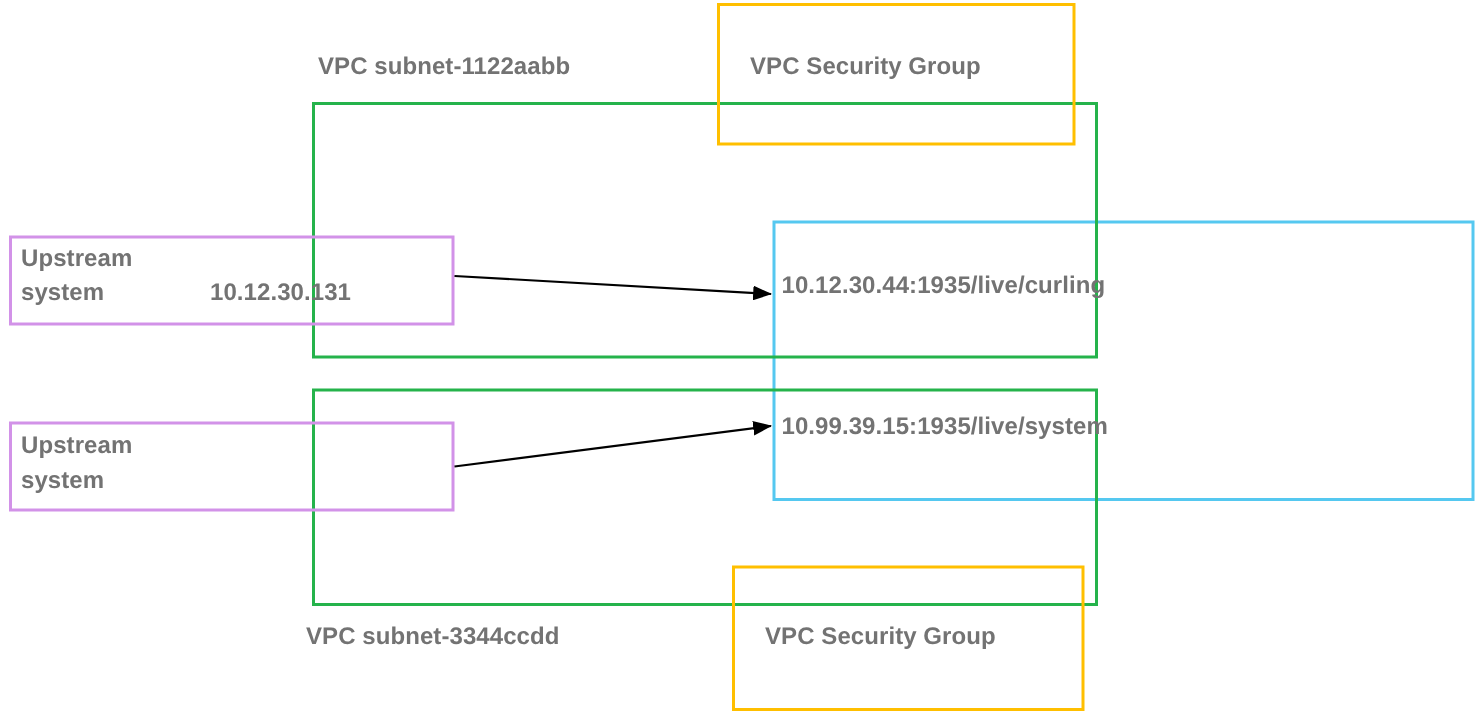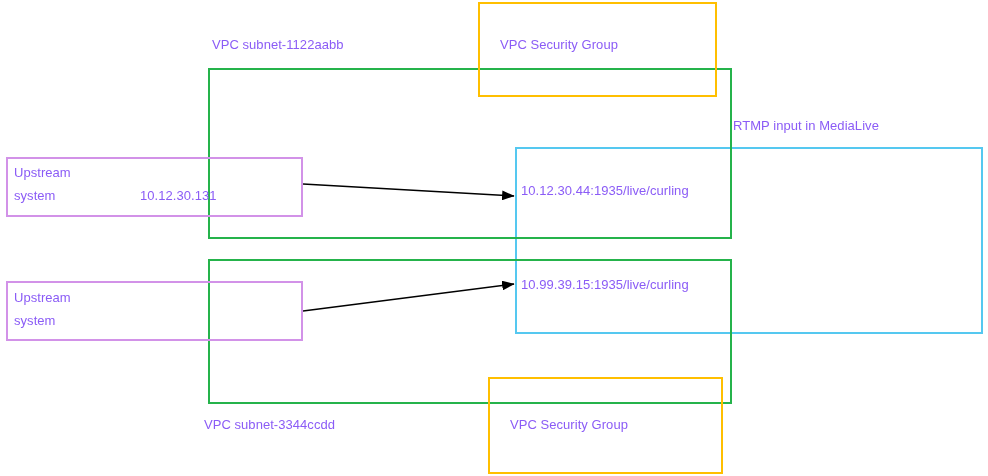--- a/index.html
+++ b/index.html
@@ -24,25 +24,26 @@
     box-sizing: border-box;
     background: transparent;
   }
   .box-green   { border: 2px solid #25b34b; }
   .box-yellow  { border: 2px solid #ffbf00; }
   .box-purple  { border: 2px solid #d292e8; }
   .box-cyan    { border: 2px solid #55c8f0; }
 
   .label {
     position: absolute;
-    font-size: 13px;
+    font-size: 16px;
     line-height: 21px;
-    color: #8b5cf6;
+    color: #737373;
     white-space: nowrap;
     letter-spacing: 0.05px;
+    font-weight: bold;
   }
   .label-right { }
 
   
   .layer-green  { z-index: 3; }
   .layer-yellow { z-index: 4; }
   .layer-cyan   { z-index: 2; }
   .layer-purple { z-index: 5; }
   .layer-arrow  { z-index: 6; }
   .layer-text   { z-index: 7; }
@@ -87,26 +88,25 @@
   </svg>
 
   <div class="label layer-text" style="left:212px; top:34px;">VPC subnet-1122aabb</div>
 
   <div class="label layer-text" style="left:204px; top:414px;">VPC subnet-3344ccdd</div>
 
   <div class="label layer-text" style="left:500px; top:34px;">VPC Security Group</div>
 
   <div class="label layer-text" style="left:510px; top:414px;">VPC Security Group</div>
 
-  <div class="label layer-text" style="left:733px; top:115px;">RTMP input in MediaLive</div>
 
   <div class="label layer-text" style="left:14px; top:162px;">Upstream</div>
   <div class="label layer-text" style="left:14px; top:185px;">system</div>
   <div class="label label-right layer-text" style="left:140px; top:185px; width:161px;">10.12.30.131</div>
 
   <div class="label layer-text" style="left:14px; top:287px;">Upstream</div>
   <div class="label layer-text" style="left:14px; top:310px;">system</div>
 
   <div class="label layer-text" style="left:521px; top:180px;">10.12.30.44:1935/live/curling</div>
 
-  <div class="label layer-text" style="left:521px; top:274px;">10.99.39.15:1935/live/curling</div>
+  <div class="label layer-text" style="left:521px; top:274px;">10.99.39.15:1935/live/system</div>
 
 </div>
 
 </body></html>

